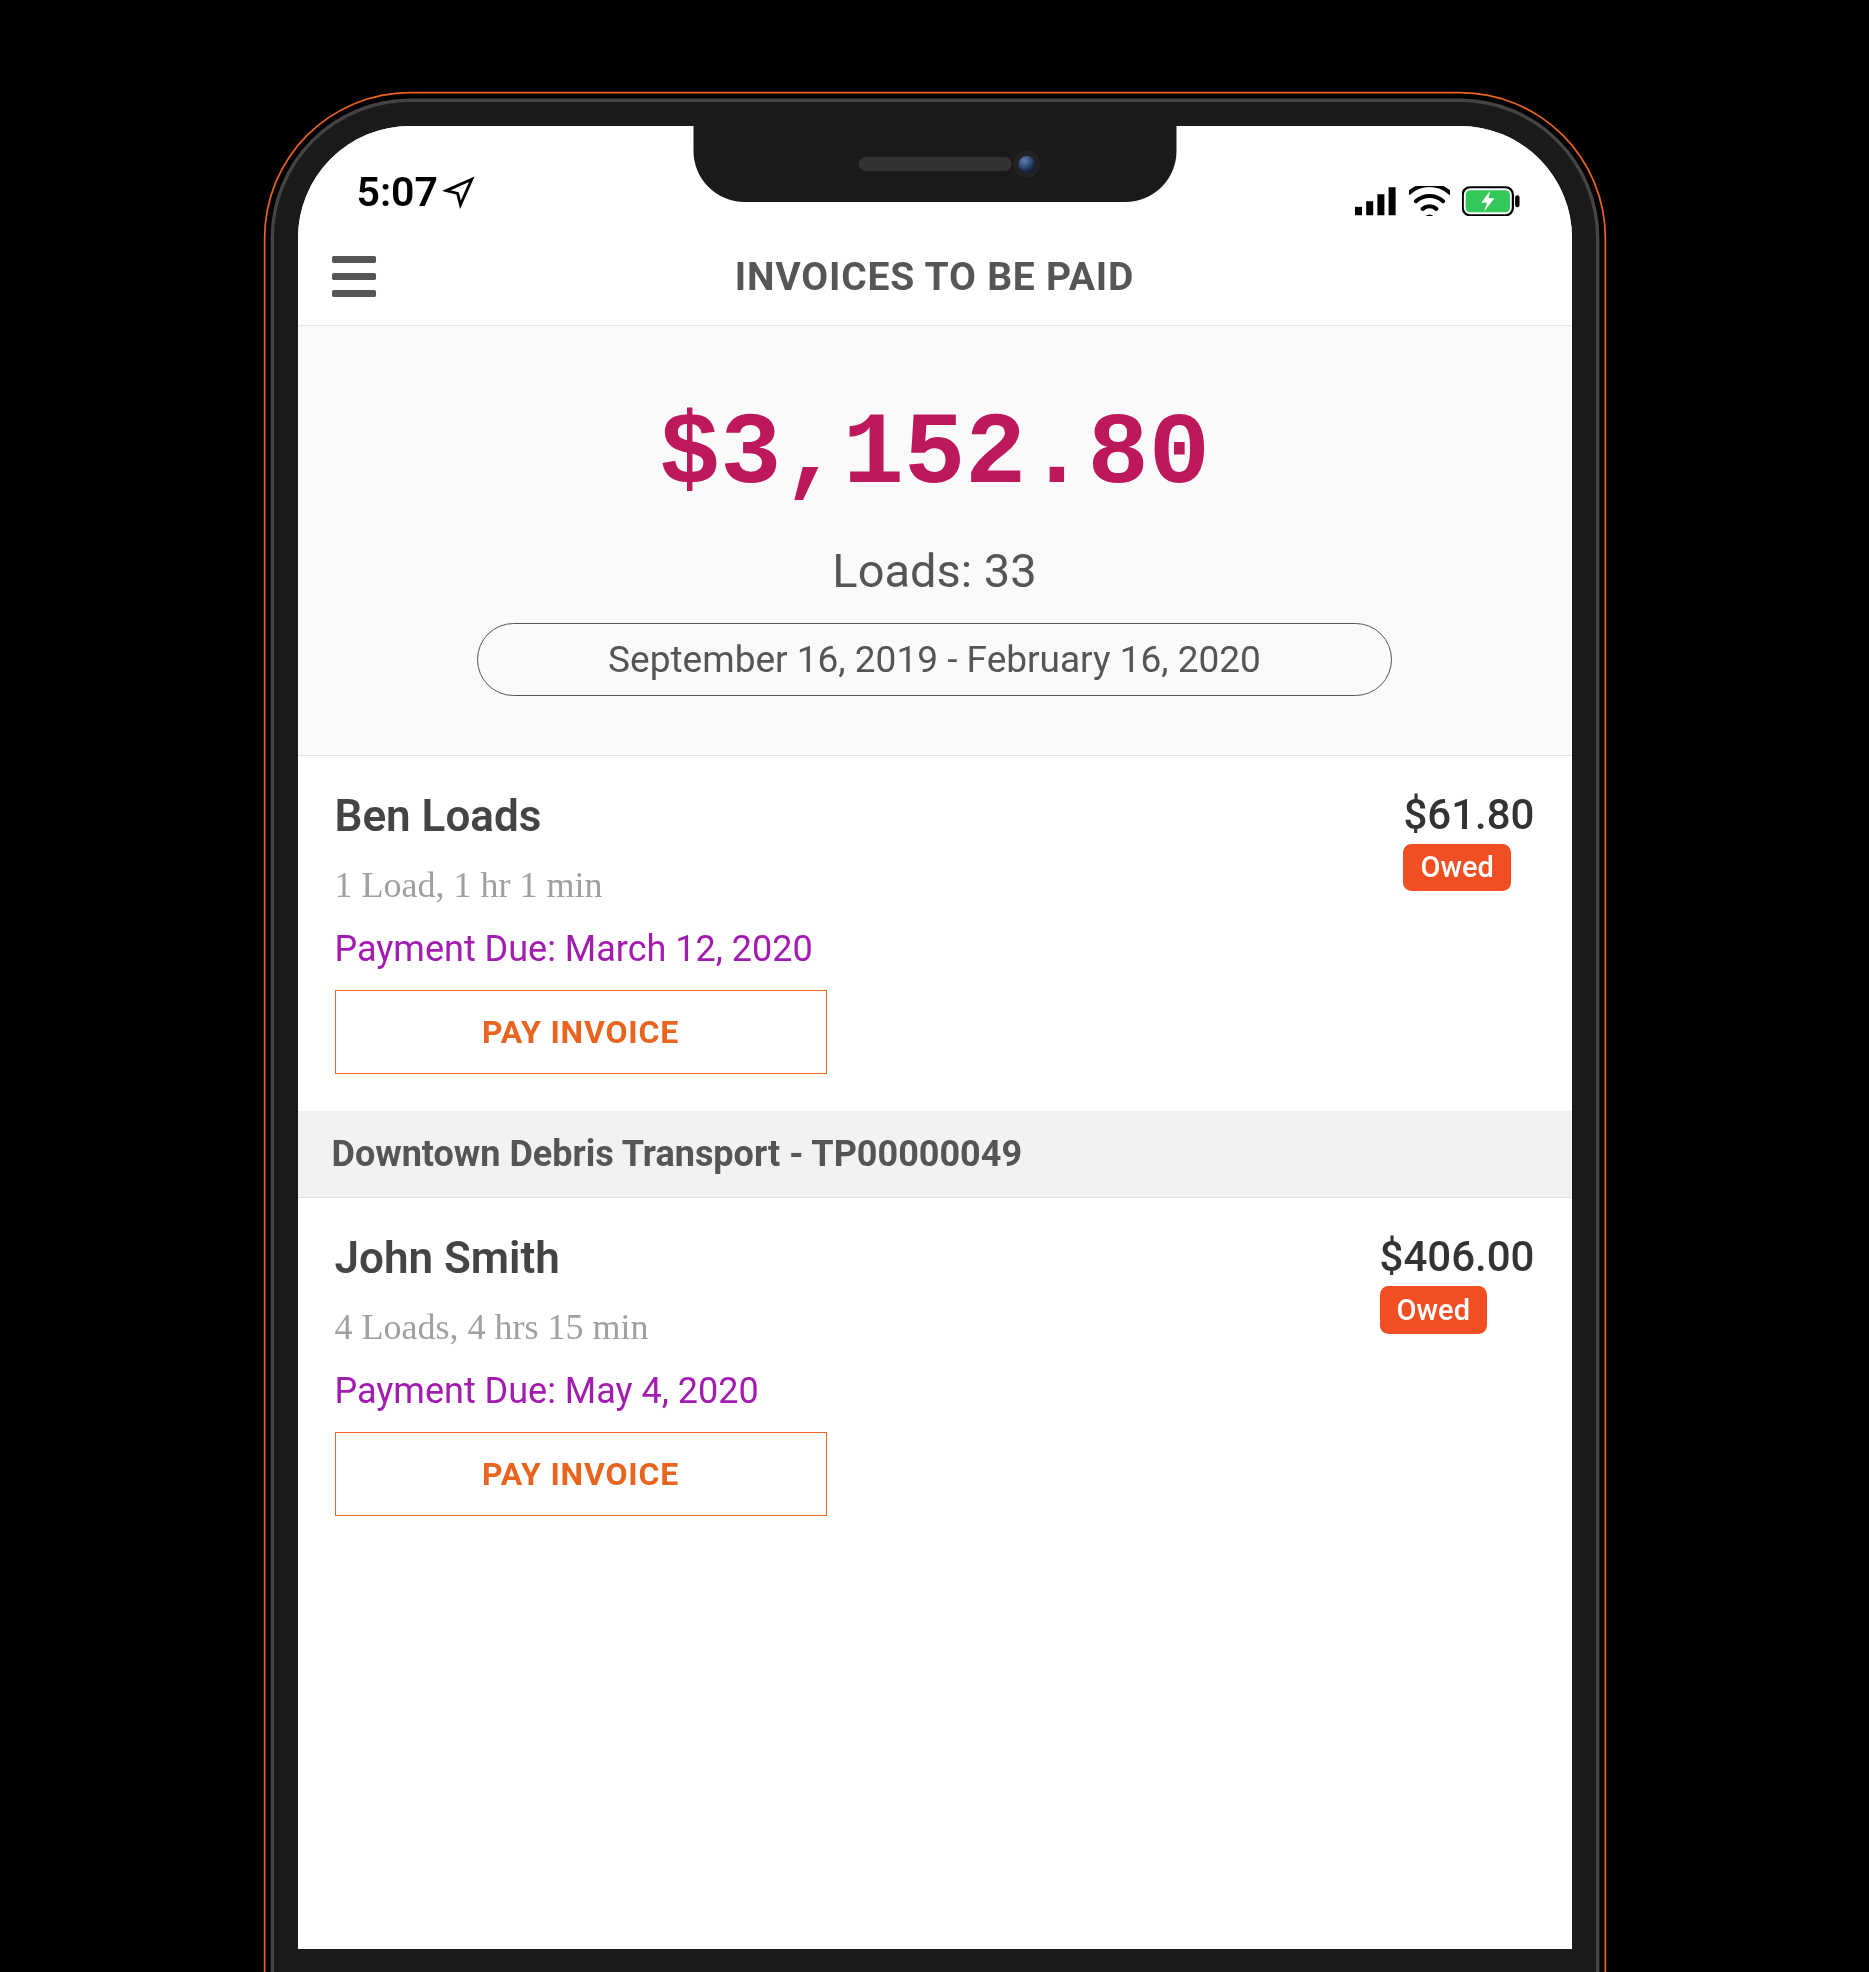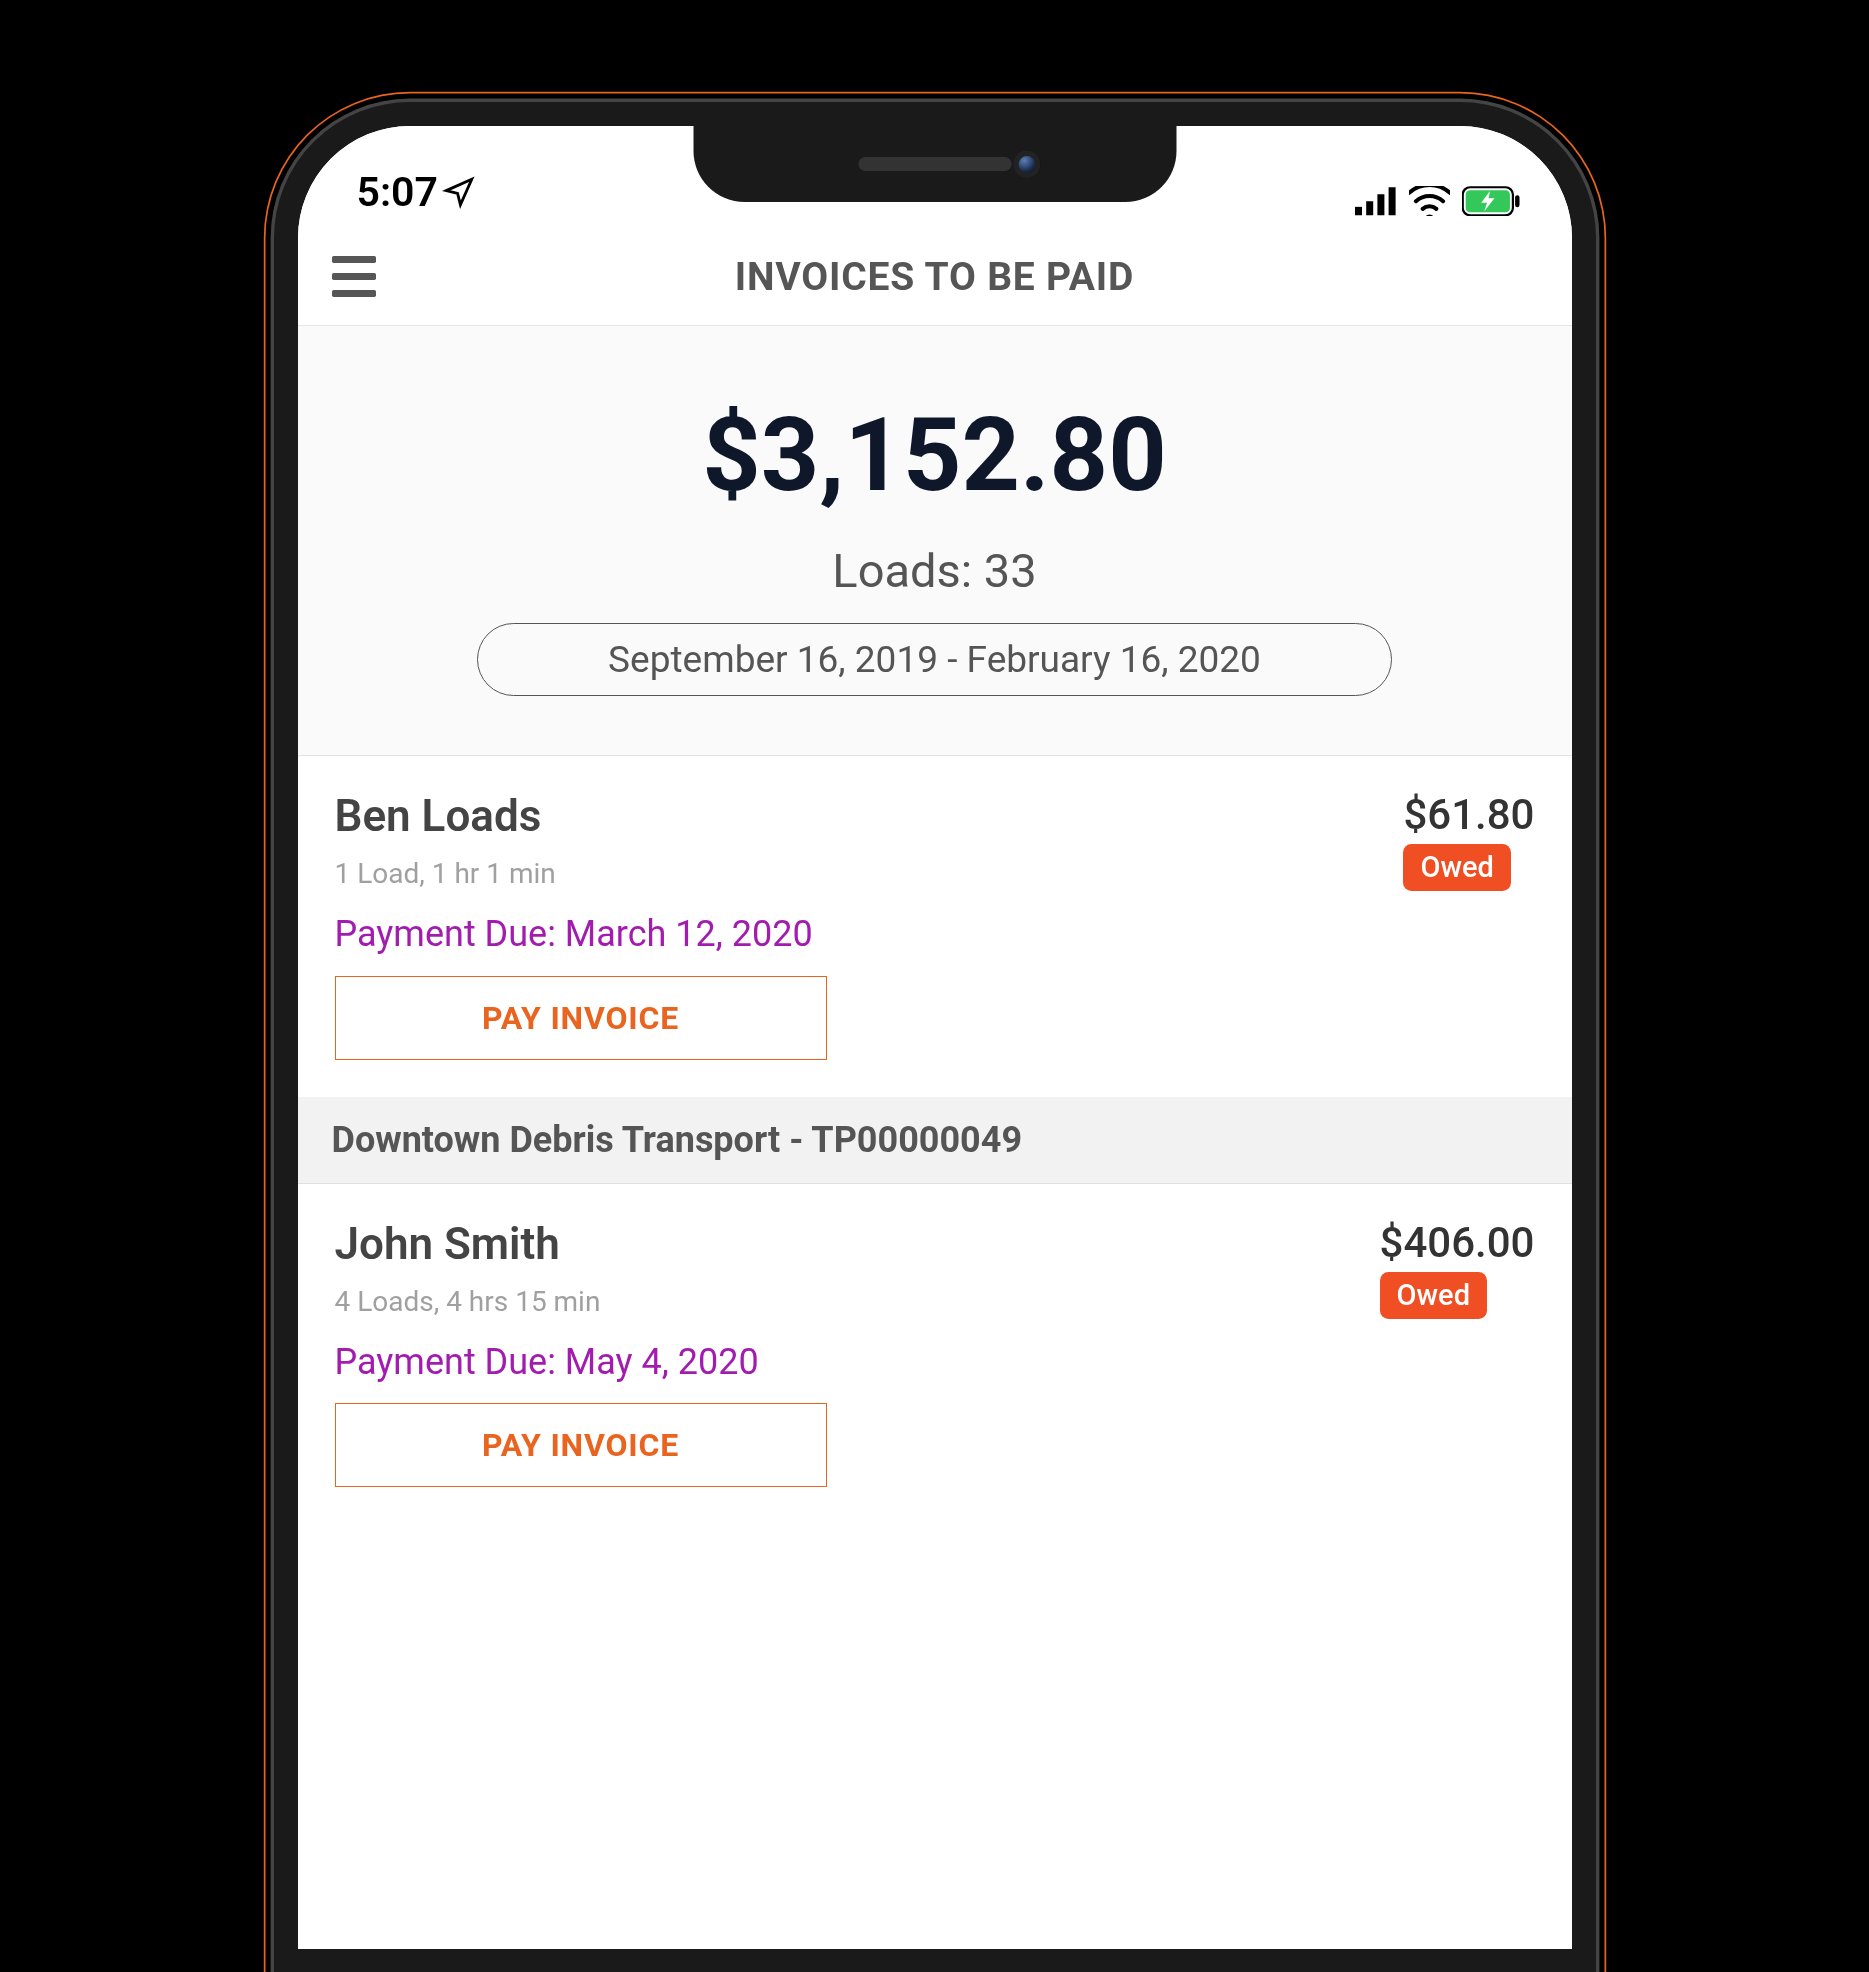--- a/index.html
+++ b/index.html
@@ -123,24 +123,25 @@
   }
 
   
   .summary {
     background: #fafafa;
     text-align: center;
     padding: 76px 34px 59px;
     border-bottom: 1.7px solid #e2e2e2;
   }
   .total {
-    color: #0f172a;
+    color: #be185d;
     font-size: 102px;
     font-weight: 700;
     line-height: 1.05;
+    font-family: Liberation Mono, monospace;
   }
   .loads {
     margin-top: 34px;
     font-size: 47px;
     color: #555;
   }
   .date-range {
     margin: 25.4px auto 0;
     border: 1.7px solid #555;
     border-radius: 42px;
@@ -166,21 +167,21 @@
     background: #fff;
     padding: 34px 37px 37px;
   }
   .inv-row1 {
     display: flex;
     justify-content: space-between;
     align-items: flex-start;
   }
   .inv-name { font-size: 44px; font-weight: 600; color: #444; }
   .inv-amount { font-size: 42px; font-weight: 500; color: #333; }
-  .inv-sub { color: #a0a0a0; font-size: 28px; margin-top: 15px; }
+  .inv-sub { color: #a0a0a0; font-size: 36px; margin-top: 22px; font-family: Liberation Serif, serif; }
   .inv-status {
     display:flex;
     justify-content:flex-start;
     margin-top: 5px;
   }
   .badge {
     background: #ef4f23;
     color: #fff;
     font-size: 29px;
     padding: 6.8px 17px;

